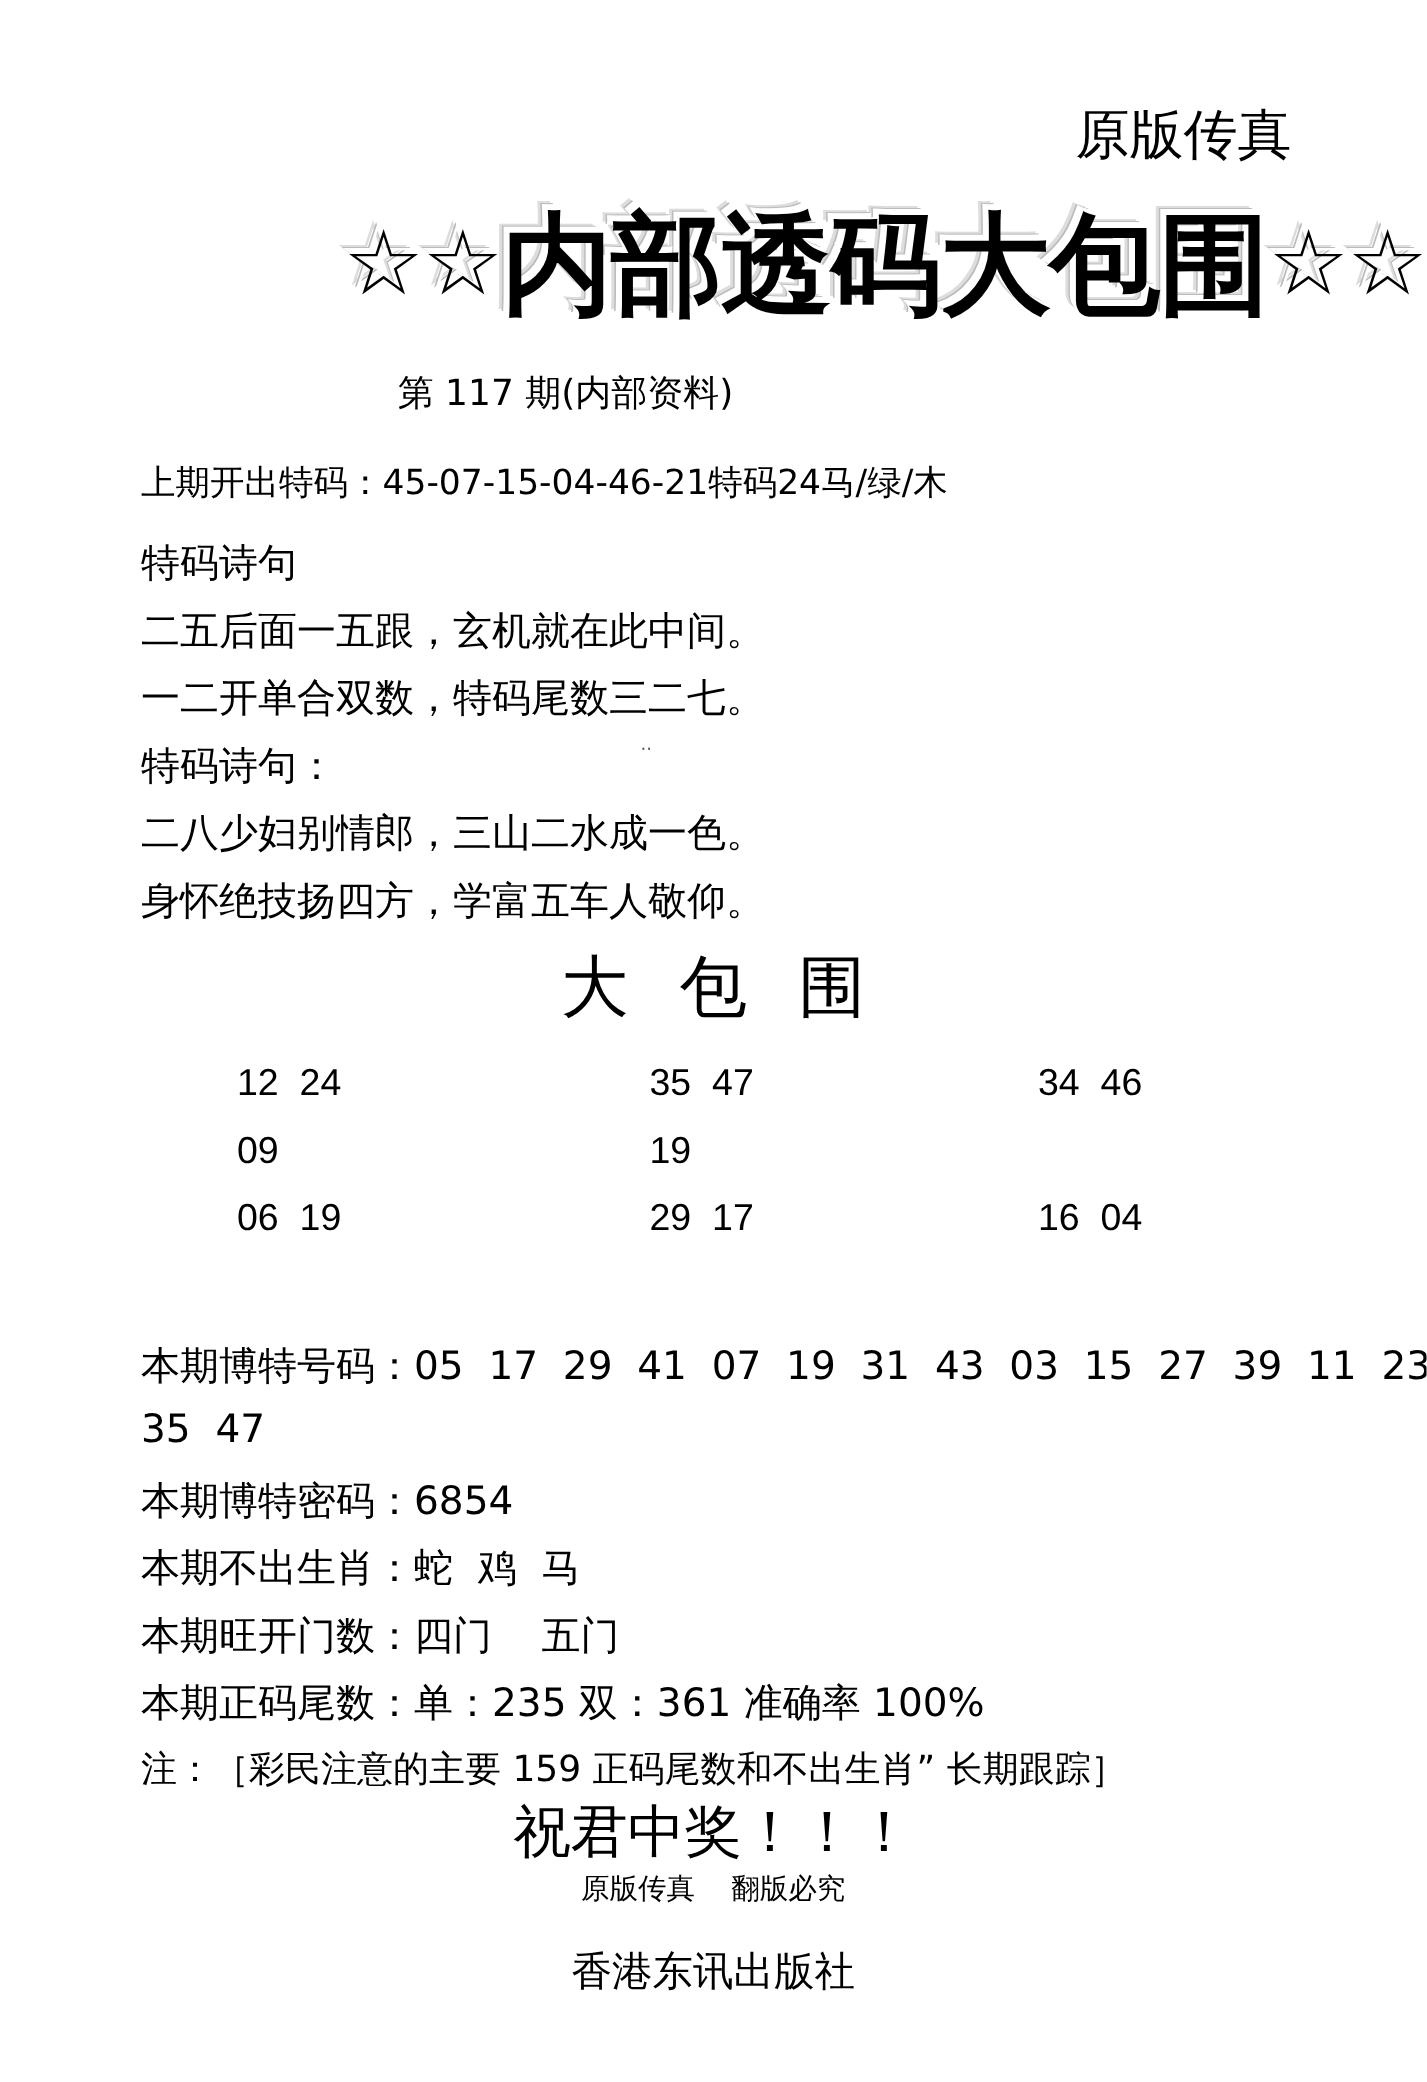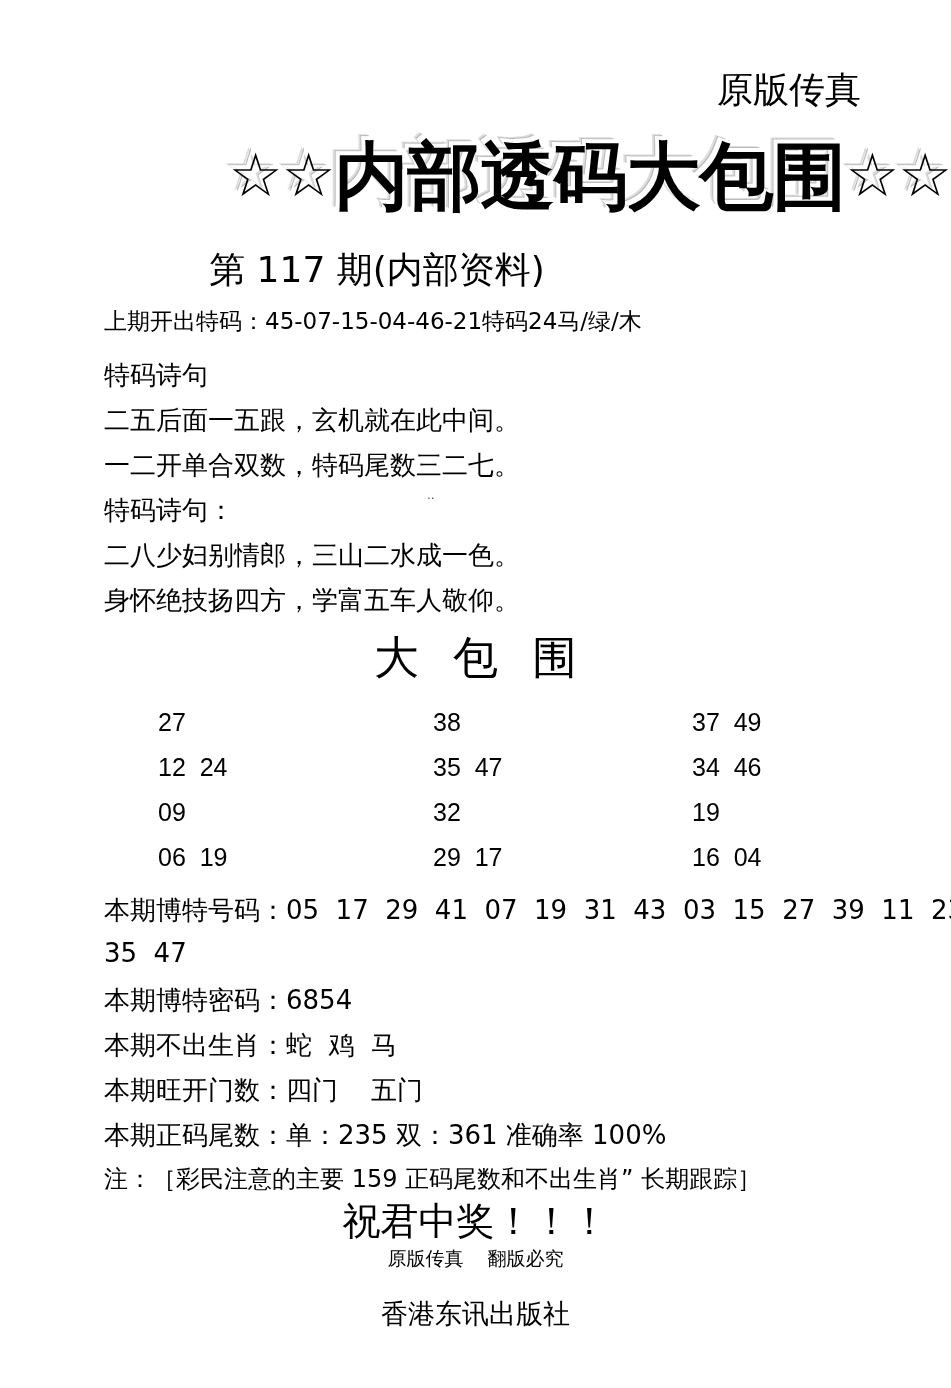--- a/index.html
+++ b/index.html
@@ -9,22 +9,22 @@
     }
     .abs { position: absolute; white-space: nowrap; }
     .corner { top: 66px; right: 90px; font-size: 36px; }
     .title {
       top: 128px; left: 0; width: 951px; text-align: right;
       font-family: "DejaVu Serif", "Liberation Serif", serif;
       font-size: 74px; font-weight: bold; letter-spacing: -1px;
       text-shadow: -4px -4px 0 #ffffff, -5px -5px 0 #bbbbbb, -7px -6px 0 #dddddd;
     }
     .title .stars { font-weight: normal; font-size: 60px; vertical-align: 6px; }
-    .issue { top: 246px; left: 0; width: 754px; text-align: center; font-size: 36px; }
-    .line { left: 104px; font-size: 26px; }
+    .issue { top: 246px; left: 0; width: 754px; text-align: center; font-size: 24px; }
+    .line { left: 94px; font-size: 26px; }
     .last { top: 306px; font-size: 23px; }
     .dots { top: 492px; left: 427px; font-size: 12px; color: #555; }
     .big { top: 628px; left: 0; width: 951px; text-align: center; font-size: 45px; letter-spacing: 34px; padding-left: 34px; box-sizing: border-box; }
     .grid { top: 708px; left: 158px; width: 700px; }
     .grid .row { height: 45px; display: flex; font-size: 25px; font-family: "Liberation Sans Narrow", "Liberation Sans", sans-serif; }
     .grid .c0 { width: 275px; } .grid .c1 { width: 259px; } .grid .c2 { width: 160px; }
     .center { left: 0; width: 951px; text-align: center; }
     .cheer { top: 1196px; font-size: 38px; }
     .orig { top: 1246px; font-size: 19px; }
     .pub { top: 1296px; font-size: 27px; }
@@ -49,32 +49,26 @@
 <div class="abs line" style="top:448px">一二开单合双数，特码尾数三二七。</div>
 <div class="abs line" style="top:493px">特码诗句：</div>
 <div class="abs dots">··</div>
 <div class="abs line" style="top:538px">二八少妇别情郎，三山二水成一色。</div>
 <div class="abs line" style="top:583px">身怀绝技扬四方，学富五车人敬仰。</div>
 
 <div class="abs big">大包围</div>
 
 <div class="abs grid">
   <div class="row">
-    <span class="c0" style="white-space: pre;">27</span>
-    <span class="c1" style="white-space: pre;">38</span>
-    <span class="c2" style="white-space: pre;">37  49</span>
-  </div>
-  <div class="row">
     <span class="c0" style="white-space: pre;">12  24</span>
     <span class="c1" style="white-space: pre;">35  47</span>
     <span class="c2" style="white-space: pre;">34  46</span>
   </div>
   <div class="row">
     <span class="c0" style="white-space: pre;">09</span>
-    <span class="c1" style="white-space: pre;">32</span>
     <span class="c2" style="white-space: pre;">19</span>
   </div>
   <div class="row">
     <span class="c0" style="white-space: pre;">06  19</span>
     <span class="c1" style="white-space: pre;">29  17</span>
     <span class="c2" style="white-space: pre;">16  04</span>
   </div>
 </div>
 
 <div class="abs line" style="top:893px">

